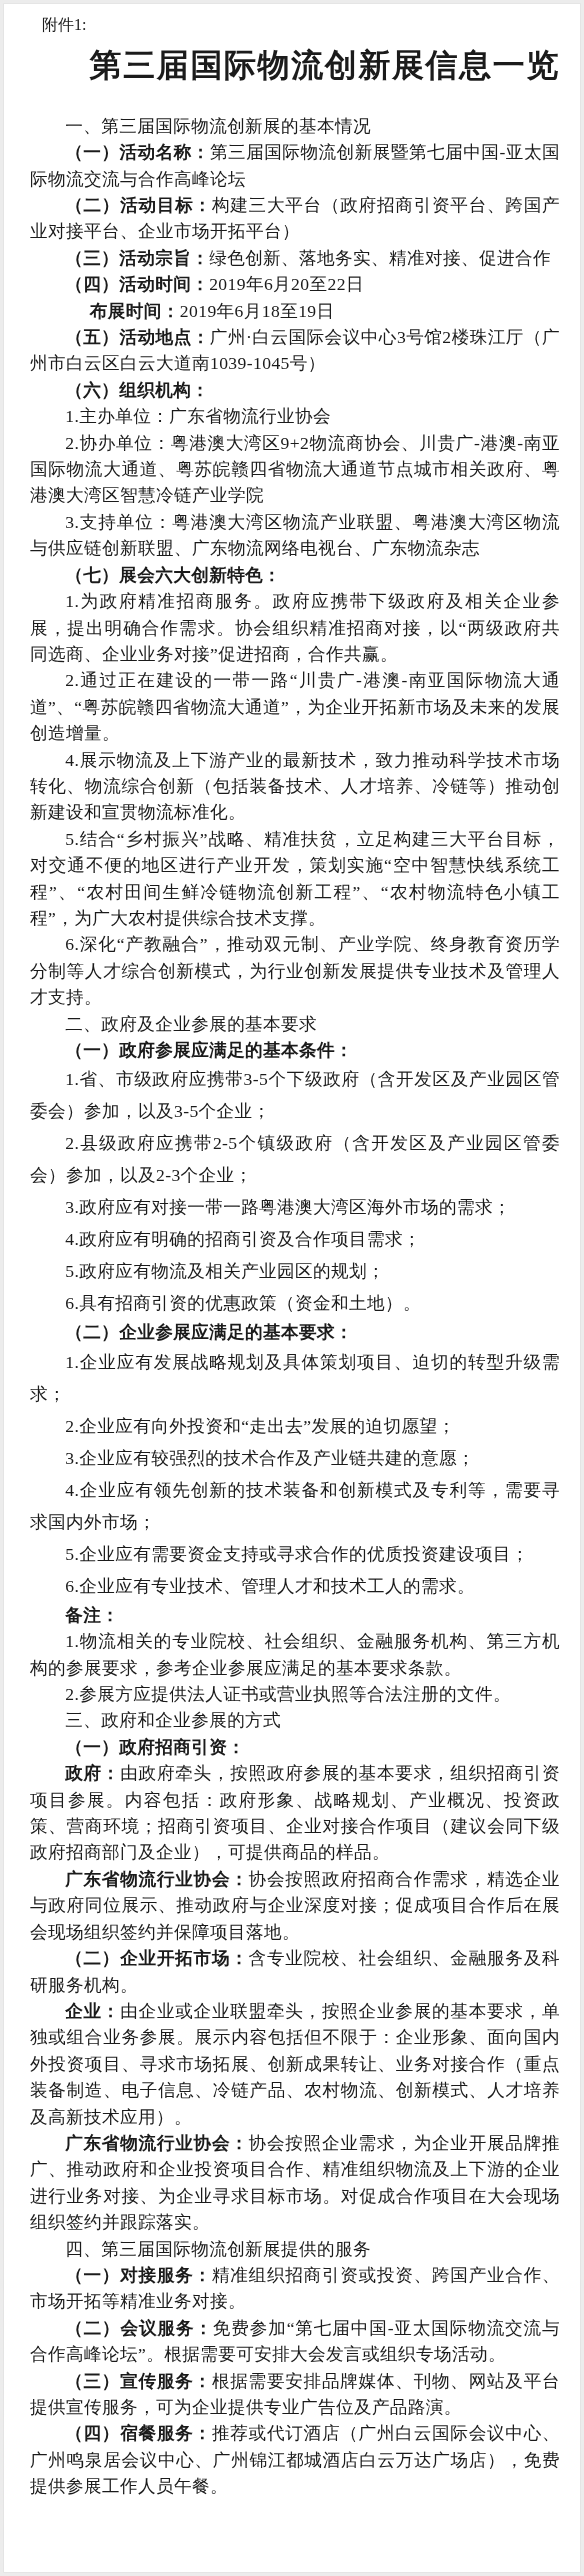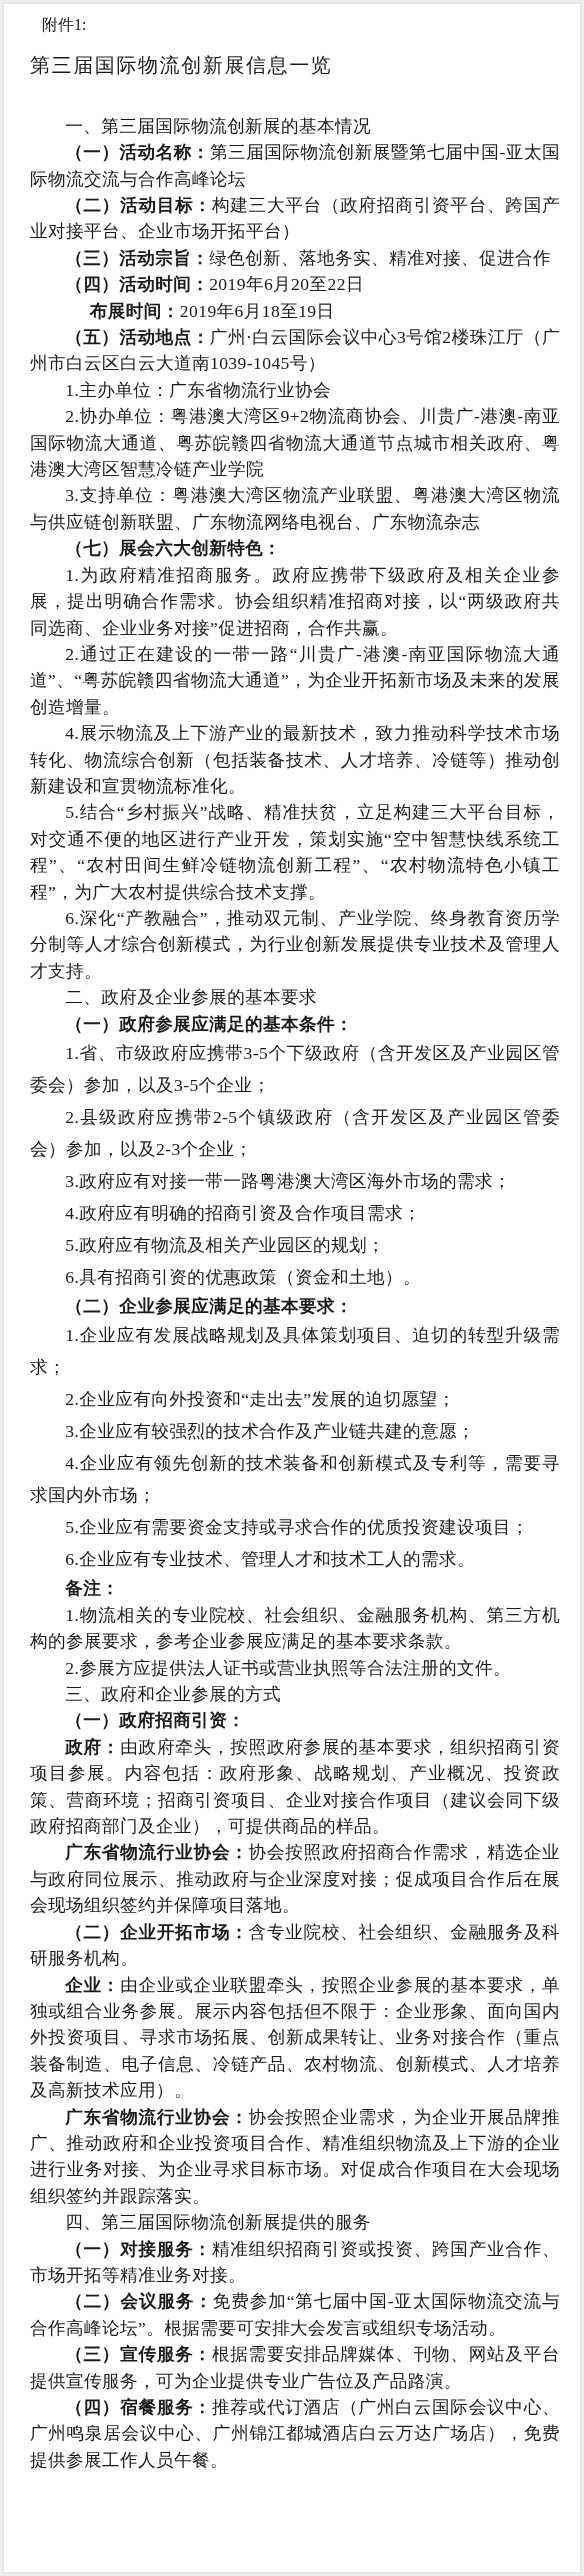--- a/index.html
+++ b/index.html
@@ -16,23 +16,23 @@
   .doc {
     padding:11.2px 24px 32px 30px;
   }
   .attachment {
     font-weight:normal;
     font-size:16px;
     line-height:27px;
     padding-left:12px;
   }
   .title {
-    font-size:20px;
-    font-weight:normal;
-    text-align:left;
+    font-size:32px;
+    font-weight:bold;
+    text-align:right;
     margin:9.6px 0 30px 0;
     letter-spacing:1.6px;
     line-height:35px;
   }
   p { 
     margin:0;
     font-size:17.6px;
     line-height:26.4px;
     text-align:justify;
     text-indent:2em;
@@ -50,20 +50,21 @@
   <div class="attachment">附件1:</div>
   <h1 class="title">第三届国际物流创新展信息一览</h1>
   <div id="content">
       <p class="h2">一、第三届国际物流创新展的基本情况</p>
       <p class="para"><span class="label">（一）活动名称：</span>第三届国际物流创新展暨第七届中国-亚太国际物流交流与合作高峰论坛</p>
       <p class="para"><span class="label">（二）活动目标：</span>构建三大平台（政府招商引资平台、跨国产业对接平台、企业市场开拓平台）</p>
       <p class="para"><span class="label">（三）活动宗旨：</span>绿色创新、落地务实、精准对接、促进合作</p>
       <p class="para"><span class="label">（四）活动时间：</span>2019年6月20至22日</p>
       <p class="para hang"><span class="label">布展时间：</span>2019年6月18至19日</p>
       <p class="para"><span class="label">（五）活动地点：</span>广州·白云国际会议中心3号馆2楼珠江厅（广州市白云区白云大道南1039-1045号）</p>
+      <p class="para"><span class="label">（六）组织机构：</span></p>
       <p class="para">1.主办单位：广东省物流行业协会</p>
       <p class="para">2.协办单位：粤港澳大湾区9+2物流商协会、川贵广-港澳-南亚国际物流大通道、粤苏皖赣四省物流大通道节点城市相关政府、粤港澳大湾区智慧冷链产业学院</p>
       <p class="para">3.支持单位：粤港澳大湾区物流产业联盟、粤港澳大湾区物流与供应链创新联盟、广东物流网络电视台、广东物流杂志</p>
       <p class="para"><span class="label">（七）展会六大创新特色：</span></p>
       <p class="para">1.为政府精准招商服务。政府应携带下级政府及相关企业参展，提出明确合作需求。协会组织精准招商对接，以“两级政府共同选商、企业业务对接”促进招商，合作共赢。</p>
       <p class="para">2.通过正在建设的一带一路“川贵广-港澳-南亚国际物流大通道”、“粤苏皖赣四省物流大通道”，为企业开拓新市场及未来的发展创造增量。</p>
       <p class="para">4.展示物流及上下游产业的最新技术，致力推动科学技术市场转化、物流综合创新（包括装备技术、人才培养、冷链等）推动创新建设和宣贯物流标准化。</p>
       <p class="para">5.结合“乡村振兴”战略、精准扶贫，立足构建三大平台目标，对交通不便的地区进行产业开发，策划实施“空中智慧快线系统工程”、“农村田间生鲜冷链物流创新工程”、“农村物流特色小镇工程”，为广大农村提供综合技术支撑。</p>
       <p class="para">6.深化“产教融合”，推动双元制、产业学院、终身教育资历学分制等人才综合创新模式，为行业创新发展提供专业技术及管理人才支持。</p>
       <p class="h2">二、政府及企业参展的基本要求</p>

